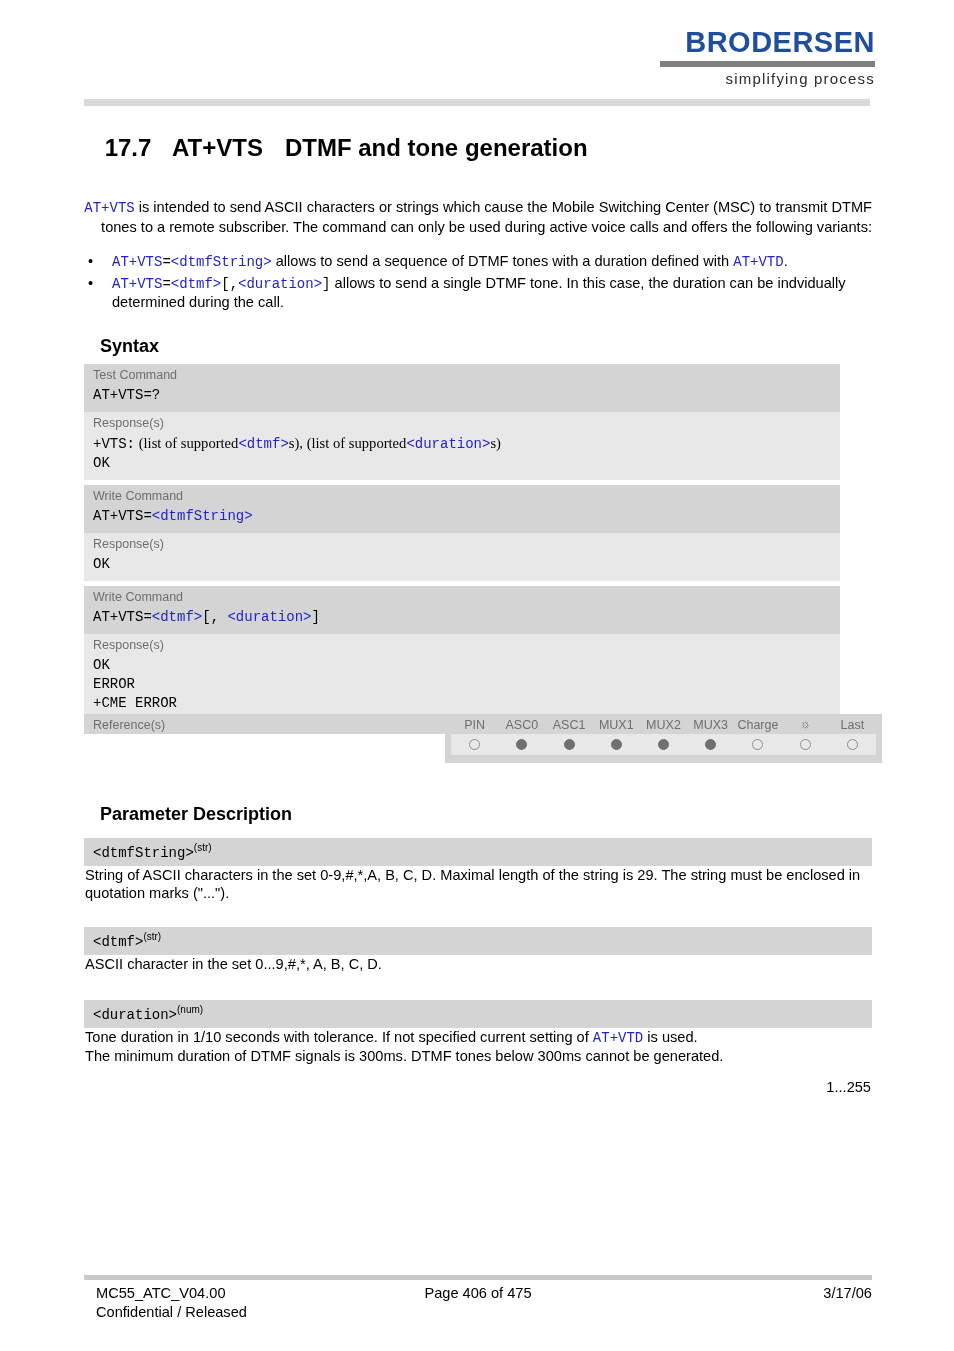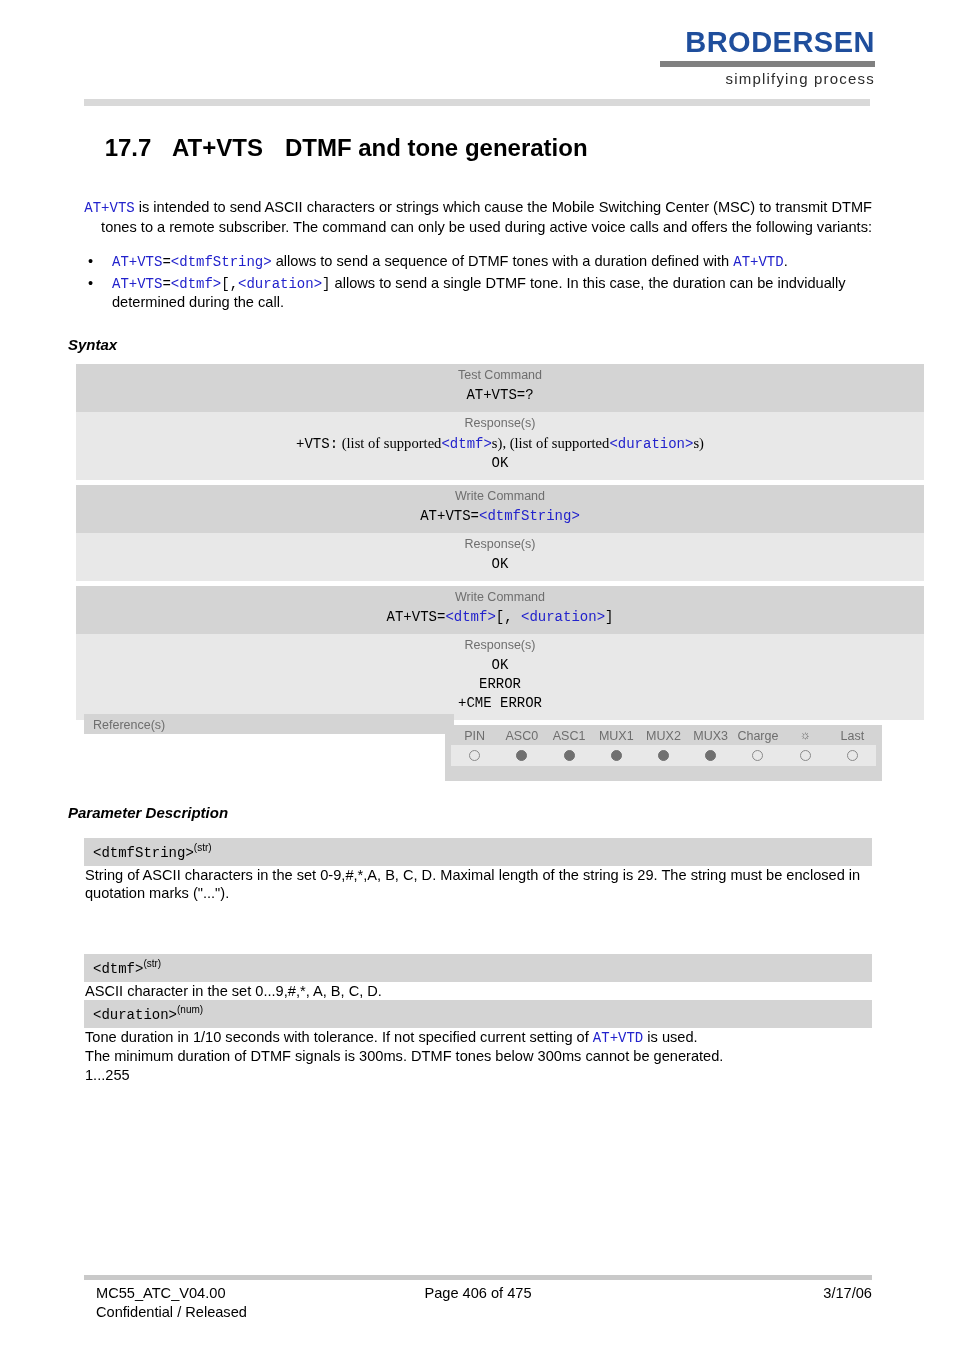--- a/index.html
+++ b/index.html
@@ -103,35 +103,33 @@
   }
   code, .mono {
     font-family: "Liberation Mono", "DejaVu Sans Mono", monospace;
     font-size: 14px;
   }
   .blue { color: #2222cc; }
 
   
   .sub-head {
     position: absolute;
-    left: 68px;
-    font-style: italic;
+    left: 100px;
     font-weight: bold;
-    font-size: 15px;
+    font-size: 18px;
   }
   #syntax-head { top: 336px; }
   #param-head  { top: 804px; }
 
   
   .syn-table {
     position: absolute;
-    left: 76px;
+    left: 84px;
     top: 364px;
-    width: 848px;
-    text-align: center;
+    width: 756px;
   }
   .syn-group { margin-bottom: 5px; }
   .band-dark  { background: #d4d4d4; }
   .band-light { background: #e8e8e8; }
   .lbl {
     font-size: 12.5px;
     color: #6e6e6e;
     padding: 4px 9px 1px 9px;
     line-height: 15px;
   }
@@ -165,22 +163,21 @@
   .ref-val {
     background: #e8e8e8;
     font-size: 15px;
     padding: 3px 9px 6px 9px;
   }
   .ind-box {
     position: absolute;
     left: 361px; top: 0;
     width: 437px;
     background: #d4d4d4;
-    padding-bottom: 15px;
-    margin-top: 11px;
+    padding-bottom: 8px;
   }
   .ind-head {
     display: flex;
     font-size: 12.5px;
     color: #6e6e6e;
     padding: 4px 6px 2px 6px;
   }
   .ind-head > div {
     flex: 1 1 0;
     text-align: center;
@@ -220,23 +217,23 @@
     font-family: "Liberation Sans", sans-serif;
     font-size: 10px;
     vertical-align: super;
   }
   .param-txt {
     padding: 0 1px 0 1px;
     font-size: 14.6px;
     line-height: 18.5px;
   }
   #p-dtmfstring { top: 838px; }
-  #p-dtmf       { top: 954px; }
+  #p-dtmf       { top: 927px; }
   #p-duration   { top: 1000px; }
-  .range { font-size: 14.6px; }
+  .range { margin-top: 12px; font-size: 14.6px; text-align: right; }
 
   
   .foot-rule {
     position: absolute;
     left: 84px;
     top: 1275px;
     width: 788px;
     height: 5px;
     background: #c9c9c9;
   }

